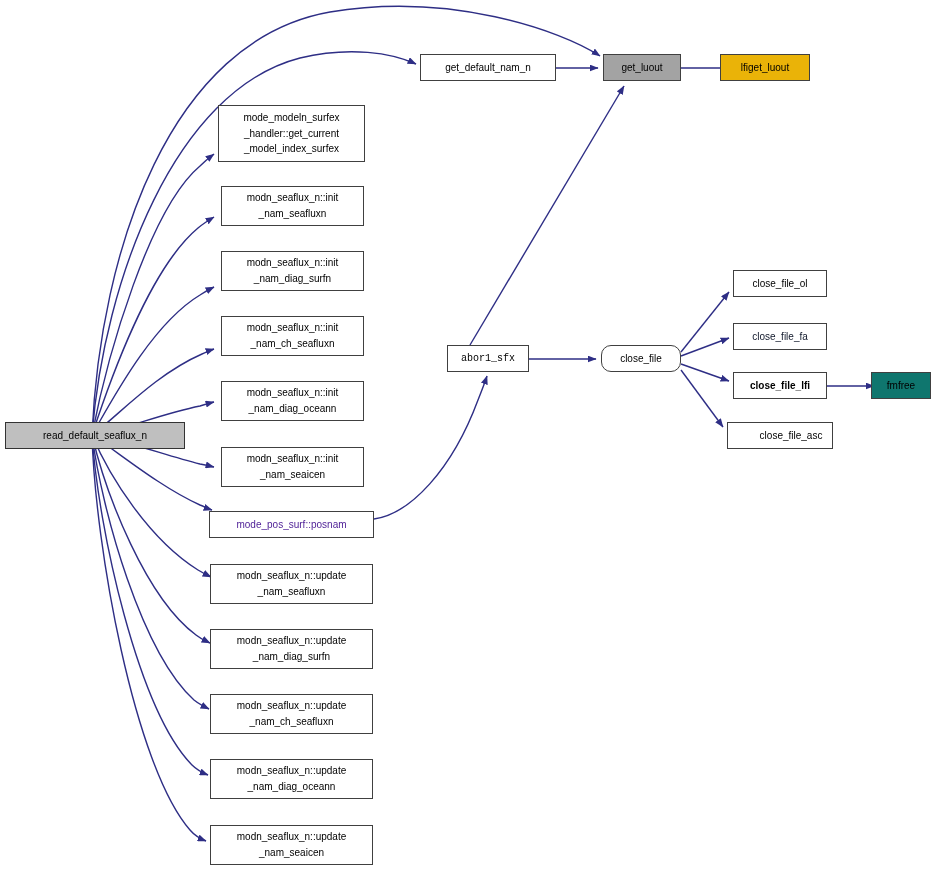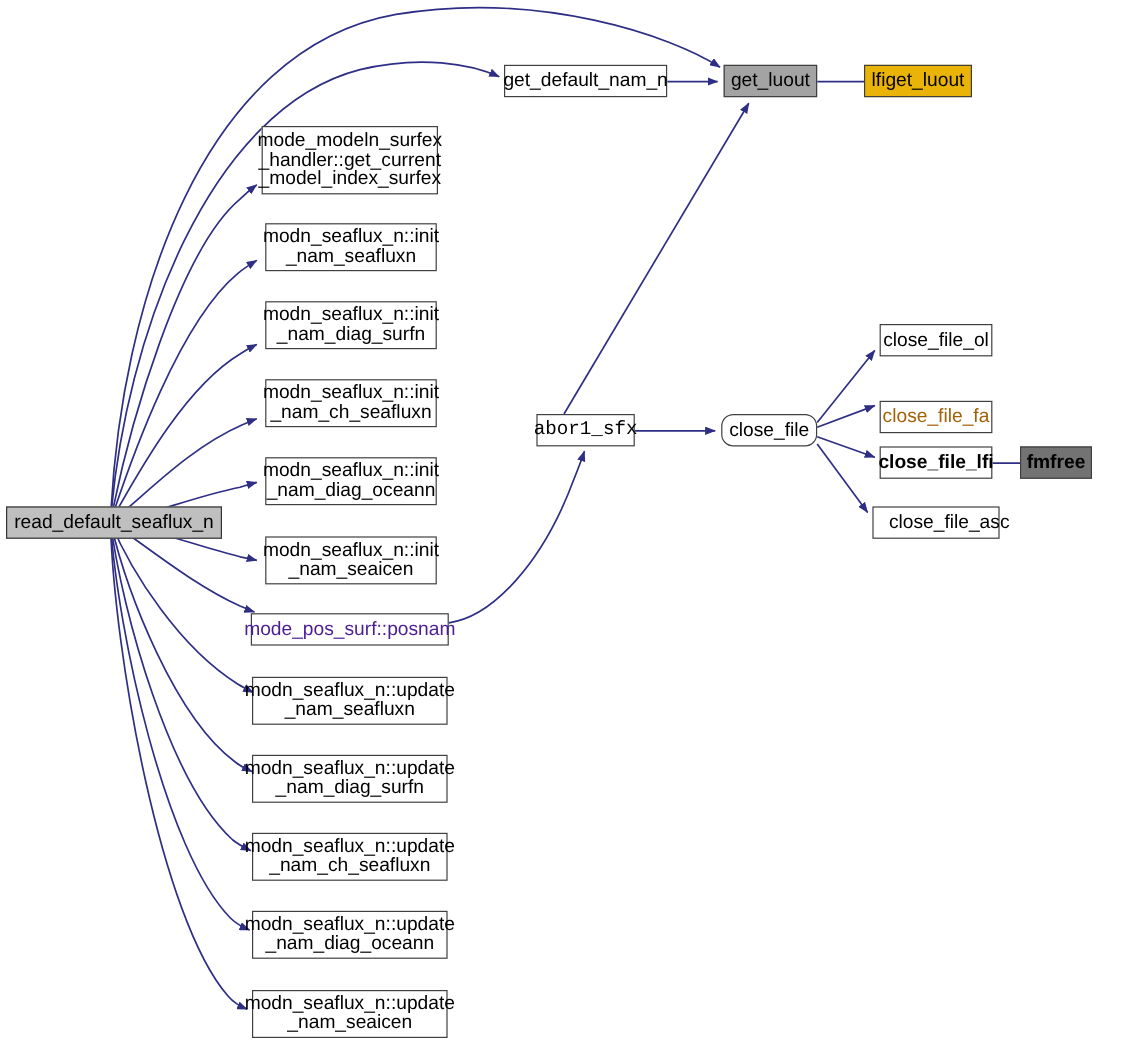--- a/index.html
+++ b/index.html
@@ -24,21 +24,21 @@
     width: 945px;
     height: 871px;
     pointer-events: none;
   }
   .node {
     position: absolute;
     box-sizing: border-box;
     border: 1px solid #404040;
     background: #ffffff;
     color: #000000;
-    font-size: 16px;
+    font-size: 10px;
     line-height: 15.6px;
     text-align: center;
     display: flex;
     align-items: center;
     justify-content: center;
     white-space: pre-line;
     letter-spacing: 0px;
   }
   .node.root {
     background: #bfbfbf;
@@ -110,19 +110,19 @@
 _nam_diag_surfn</div>
       <div class="node" style="left: 210px; top: 694px; width: 163px; height: 40px; border-color: rgb(64, 64, 64); background: rgb(255, 255, 255); color: rgb(0, 0, 0);">modn_seaflux_n::update
 _nam_ch_seafluxn</div>
       <div class="node" style="left: 210px; top: 759px; width: 163px; height: 40px; border-color: rgb(64, 64, 64); background: rgb(255, 255, 255); color: rgb(0, 0, 0);">modn_seaflux_n::update
 _nam_diag_oceann</div>
       <div class="node" style="left: 210px; top: 825px; width: 163px; height: 40px; border-color: rgb(64, 64, 64); background: rgb(255, 255, 255); color: rgb(0, 0, 0);">modn_seaflux_n::update
 _nam_seaicen</div>
       <div class="node" style="left: 447px; top: 345px; width: 82px; height: 27px; border-color: rgb(64, 64, 64); background: rgb(255, 255, 255); color: rgb(0, 0, 0); font-family: Liberation Mono, monospace;">abor1_sfx</div>
       <div class="node" style="left: 601px; top: 345px; width: 80px; height: 27px; border-color: rgb(64, 64, 64); background: rgb(255, 255, 255); color: rgb(0, 0, 0); border-radius: 10px;">close_file</div>
       <div class="node" style="left: 733px; top: 270px; width: 94px; height: 27px; border-color: rgb(64, 64, 64); background: rgb(255, 255, 255); color: rgb(0, 0, 0);">close_file_ol</div>
-      <div class="node" style="left: 733px; top: 334px; width: 94px; height: 27px; border-color: rgb(64, 64, 64); background: rgb(255, 255, 255); color: #a16207;">close_file_fa</div>
+      <div class="node" style="left: 733px; top: 323px; width: 94px; height: 27px; border-color: rgb(64, 64, 64); background: rgb(255, 255, 255); color: #0f172a;">close_file_fa</div>
       <div class="node" style="left: 733px; top: 372px; width: 94px; height: 27px; border-color: rgb(64, 64, 64); background: rgb(255, 255, 255); color: rgb(0, 0, 0); font-weight: bold;">close_file_lfi</div>
       <div class="node" style="left: 727px; top: 422px; width: 106px; height: 27px; border-color: rgb(64, 64, 64); background: rgb(255, 255, 255); color: rgb(0, 0, 0); padding-left: 22px;">close_file_asc</div>
-      <div class="node" style="left: 850px; top: 372px; width: 60px; height: 27px; border-color: rgb(64, 64, 64); background: #737373; color: rgb(0, 0, 0); font-weight: bold;">fmfree</div>
+      <div class="node" style="left: 871px; top: 372px; width: 60px; height: 27px; border-color: rgb(64, 64, 64); background: #0f766e; color: rgb(0, 0, 0);">fmfree</div>
     </div>
 
 </div>
 
 </body></html>

